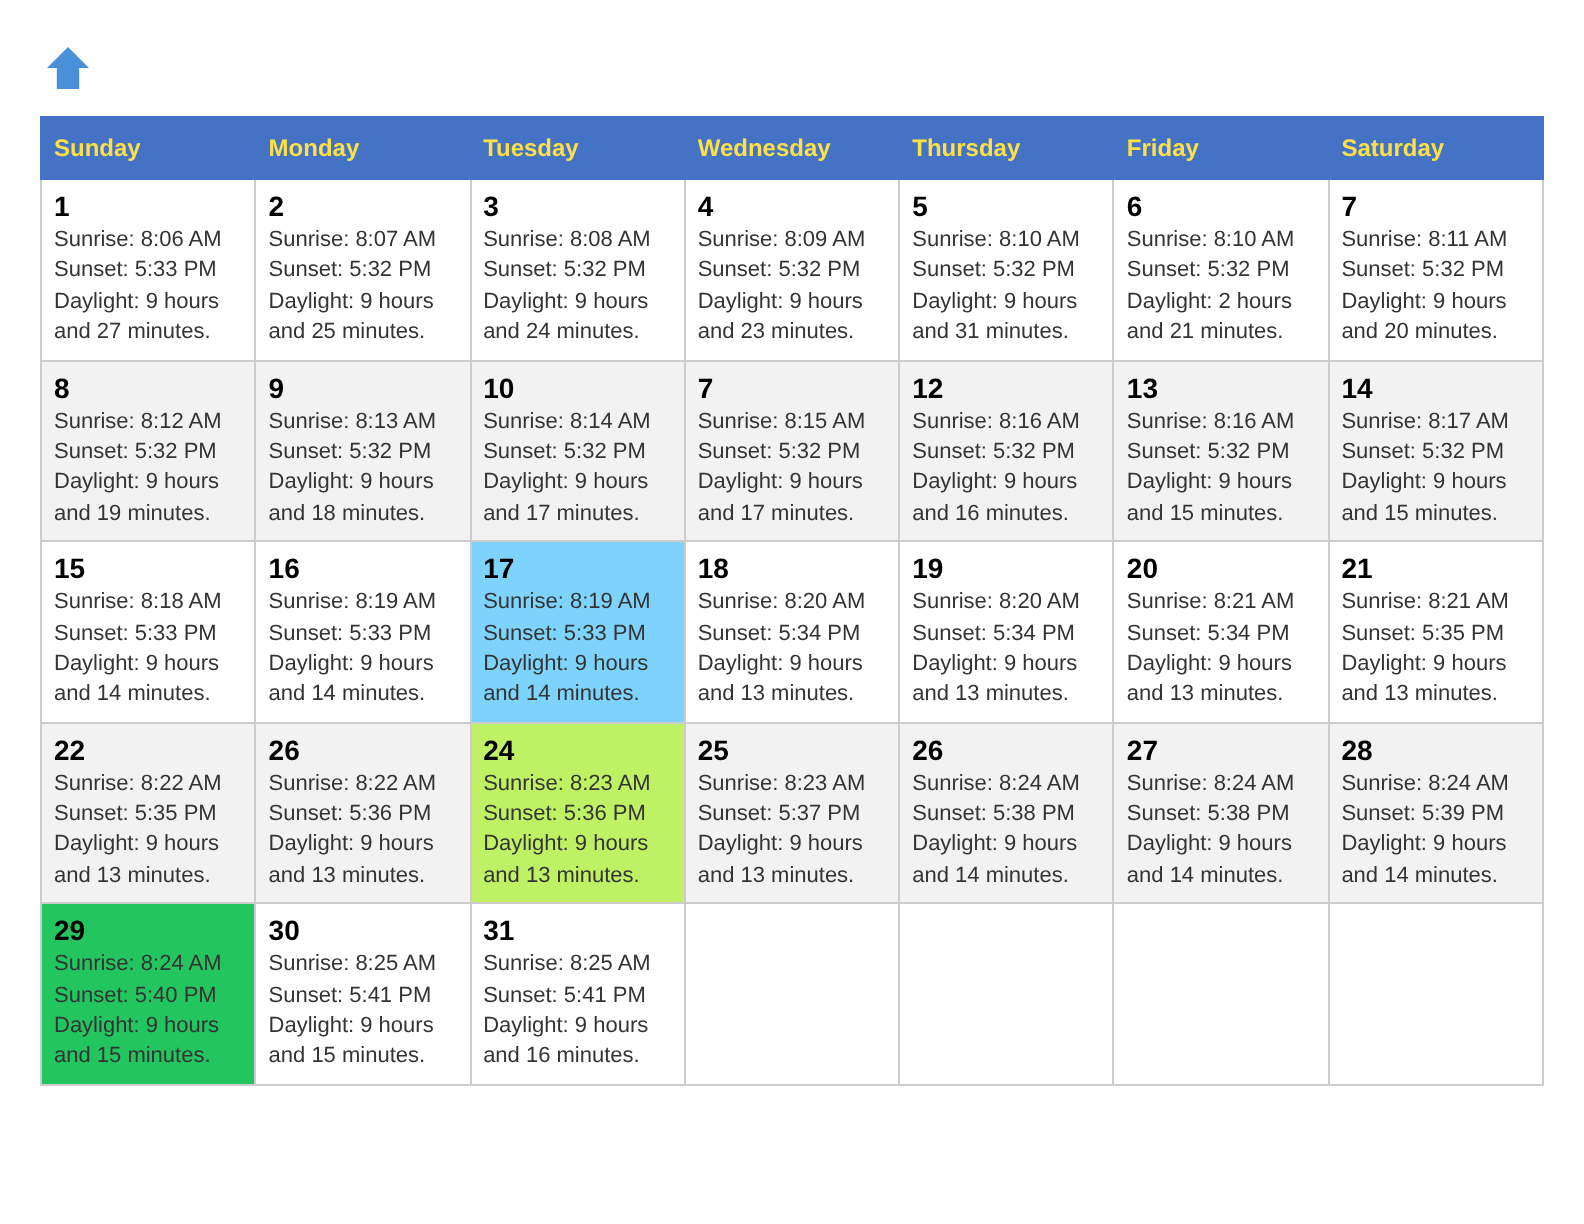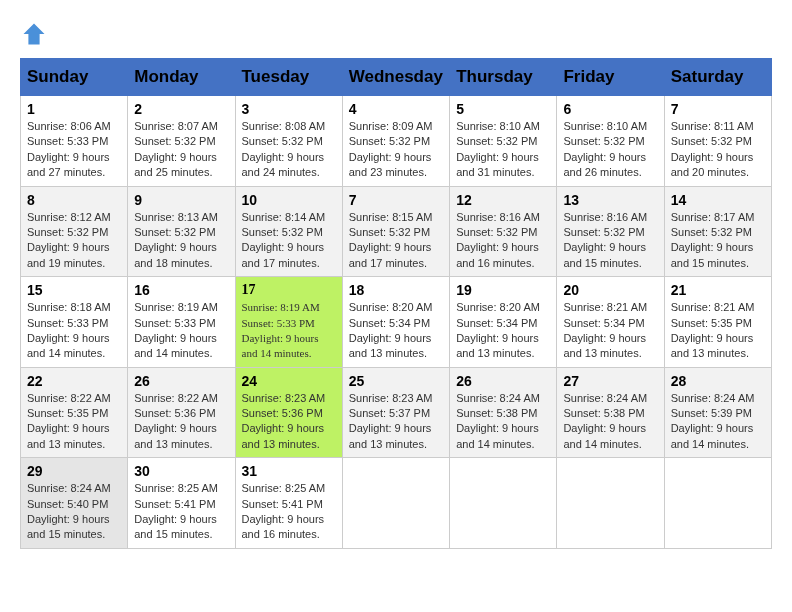--- a/index.html
+++ b/index.html
@@ -46,24 +46,24 @@
       font-size: 15px;
       color: #555;
     }
     .calendar {
       width: 100%;
       border-collapse: collapse;
       font-size: 11px;
     }
     .calendar th {
       background-color: #4472c4;
-      color: #000000;
+      color: #fde047;
       padding: 8px 6px;
       text-align: left;
-      font-size: 17px;
+      font-size: 12px;
       font-weight: bold;
       border: 1px solid #4472c4;
     }
     .calendar td {
       border: 1px solid #ccc;
       vertical-align: top;
       padding: 5px 6px;
       width: 107px;
       min-height: 80px;
     }
@@ -158,21 +158,21 @@
           <span>Sunrise: 8:10 AM</span><br>
           <span>Sunset: 5:32 PM</span><br>
           <span>Daylight: 9 hours and 31 minutes.</span>
         </div>
       </td>
         <td style="background-color: rgb(255, 255, 255);">
         <span class="day-number">6</span>
         <div class="day-info">
           <span>Sunrise: 8:10 AM</span><br>
           <span>Sunset: 5:32 PM</span><br>
-          <span>Daylight: 9 hours and 26 minutes.</span>
+          <span>Daylight: 2 hours and 21 minutes.</span>
         </div>
       </td>
         <td style="background-color: rgb(255, 255, 255);">
         <span class="day-number">7</span>
         <div class="day-info">
           <span>Sunrise: 8:11 AM</span><br>
           <span>Sunset: 5:32 PM</span><br>
           <span>Daylight: 9 hours and 20 minutes.</span>
         </div>
       </td>
@@ -245,21 +245,21 @@
         </div>
       </td>
         <td style="background-color: rgb(255, 255, 255);">
         <span class="day-number">16</span>
         <div class="day-info">
           <span>Sunrise: 8:19 AM</span><br>
           <span>Sunset: 5:33 PM</span><br>
           <span>Daylight: 9 hours and 14 minutes.</span>
         </div>
       </td>
-        <td style="background-color: #bef264; font-family: Liberation Serif, serif;">
+        <td style="background-color: #7dd3fc;">
         <span class="day-number">17</span>
         <div class="day-info">
           <span>Sunrise: 8:19 AM</span><br>
           <span>Sunset: 5:33 PM</span><br>
           <span>Daylight: 9 hours and 14 minutes.</span>
         </div>
       </td>
         <td style="background-color: rgb(255, 255, 255);">
         <span class="day-number">18</span>
         <div class="day-info">
@@ -345,21 +345,21 @@
         <td style="background-color: rgb(242, 242, 242);">
         <span class="day-number">28</span>
         <div class="day-info">
           <span>Sunrise: 8:24 AM</span><br>
           <span>Sunset: 5:39 PM</span><br>
           <span>Daylight: 9 hours and 14 minutes.</span>
         </div>
       </td>
       </tr>
       <tr>
-        <td style="background-color: #e5e5e5;">
+        <td style="background-color: #22c55e;">
         <span class="day-number">29</span>
         <div class="day-info">
           <span>Sunrise: 8:24 AM</span><br>
           <span>Sunset: 5:40 PM</span><br>
           <span>Daylight: 9 hours and 15 minutes.</span>
         </div>
       </td>
         <td style="background-color: rgb(255, 255, 255);">
         <span class="day-number">30</span>
         <div class="day-info">

